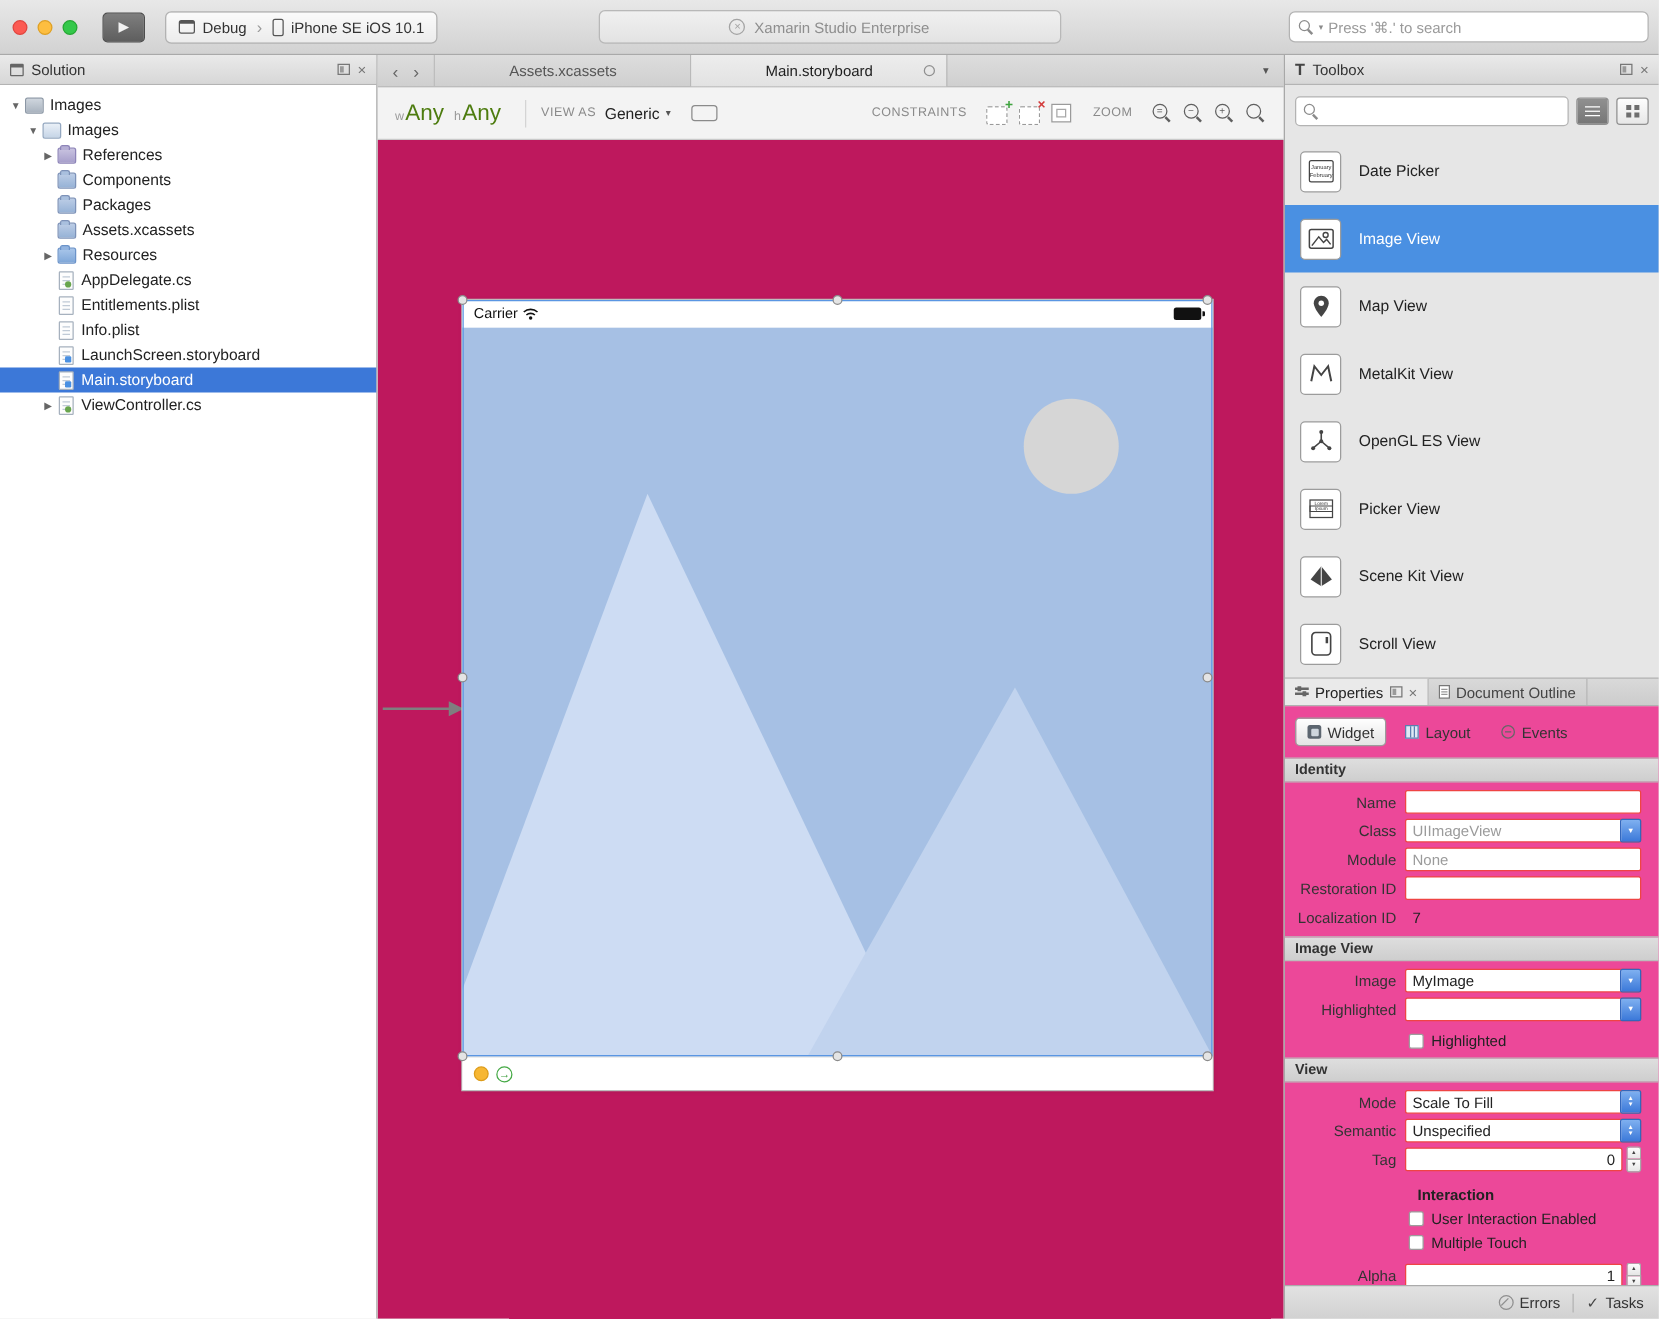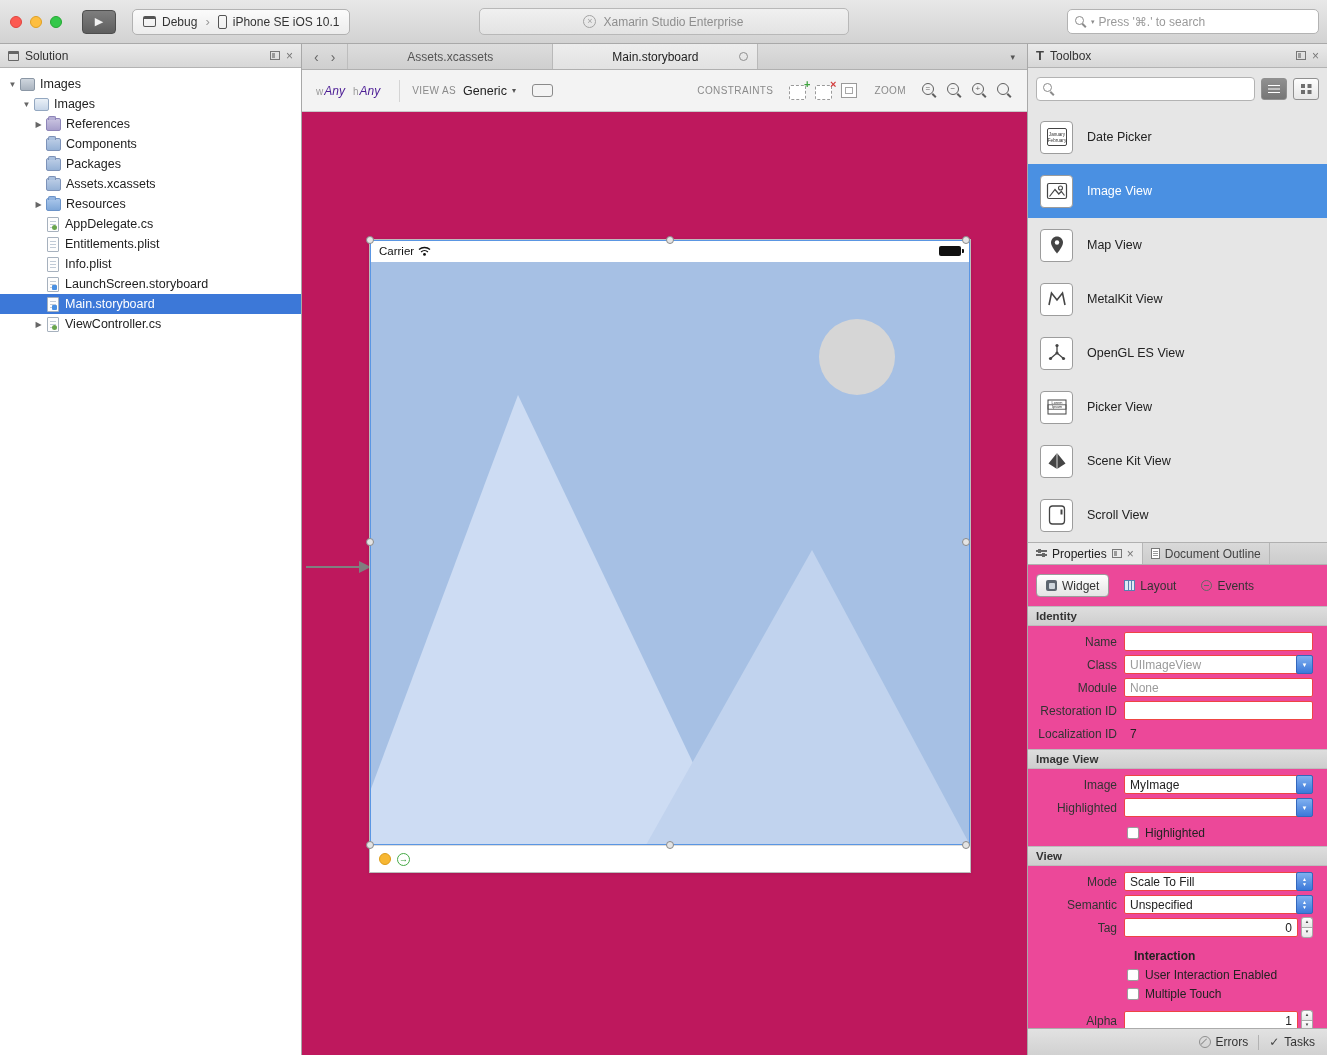--- a/index.html
+++ b/index.html
@@ -15,21 +15,21 @@
   .light.yellow { background:#fdbe40; border:1px solid #dfa023; }
   .light.green { background:#34c84a; border:1px solid #24a732; }
   .run-btn { width:34px; height:24px; border-radius:4px; background:linear-gradient(#7e7e7e,#5e5e5e); border:1px solid #4d4d4d; color:#f2f2f2; font-size:11px; display:flex; align-items:center; justify-content:center; margin-right:16px; }
   .segmented { height:26px; background:linear-gradient(#fbfbfb,#ececec); border:1px solid #b2b2b2; border-radius:5px; display:flex; align-items:center; padding:0 10px; gap:8px; font-size:12px; color:#333; }
   .seg-item { display:flex; align-items:center; gap:6px; }
   .seg-sep { color:#999; font-size:13px; }
   .win-icon { width:13px; height:11px; border:1px solid #555; border-top-width:3px; border-radius:2px; }
   .phone-icon { width:9px; height:14px; border:1px solid #555; border-radius:2px; }
   .title-status { position:absolute; left:50%; transform:translateX(-50%); top:8px; width:370px; height:27px; background:linear-gradient(#f0f0f0,#e3e3e3); border:1px solid #b8b8b8; border-radius:5px; display:flex; align-items:center; justify-content:center; gap:7px; color:#8e8e8e; font-size:12px; }
   .xam-icon { width:13px; height:13px; border-radius:50%; border:1px solid #a3a3a3; color:#a3a3a3; font-size:9px; line-height:11px; text-align:center; flex:none; }
-  .search-field { position:absolute; right:8px; top:9px; width:252px; height:25px; background:#fff; border:1px solid #b3b3b3; border-radius:5px; display:flex; align-items:center; padding:0 7px; gap:4px; }
+  .search-field { position:absolute; right:8px; top:9px; width:288px; height:25px; background:#fff; border:1px solid #b3b3b3; border-radius:5px; display:flex; align-items:center; padding:0 7px; gap:4px; }
   .search-field input { border:none; outline:none; flex:1; font-size:12px; color:#444; background:transparent; font-family:inherit; }
   .search-field input::placeholder { color:#9a9a9a; }
   .mag { position:relative; width:12px; height:12px; flex:none; }
   .mag::before { content:""; position:absolute; left:0; top:0; width:7px; height:7px; border:1.5px solid #8b8b8b; border-radius:50%; }
   .mag::after { content:""; position:absolute; left:7.5px; top:7.5px; width:4.5px; height:1.5px; background:#8b8b8b; transform:rotate(45deg); transform-origin:0 0; }
   .search-caret { font-size:7px; color:#8b8b8b; }
 
   
   .panel-header { height:24px; background:linear-gradient(#eaeaea,#d7d7d7); border-bottom:1px solid #b3b3b3; display:flex; align-items:center; padding:0 8px; font-size:12px; color:#333; gap:6px; }
   .ph-spacer { flex:1; }
@@ -67,21 +67,21 @@
   .tab-nav { display:flex; align-items:center; gap:12px; padding:0 12px; color:#666; font-size:14px; border-right:1px solid #bdbdbd; }
   .tab-nav span { line-height:1; }
   .tab { width:205px; display:flex; align-items:center; justify-content:center; font-size:12px; color:#555; border-right:1px solid #b9b9b9; position:relative; }
   .tab.active { background:linear-gradient(#ededed,#e2e2e2); color:#1d1d1d; }
   .close-circle { position:absolute; right:9px; top:8px; width:9px; height:9px; border:1px solid #8f8f8f; border-radius:50%; }
   .tab-dropdown { margin-left:auto; padding:0 12px; display:flex; align-items:center; color:#555; font-size:9px; }
 
   .dtoolbar { height:42px; background:#f3f3f3; border-bottom:1px solid #c9c9c9; display:flex; align-items:center; padding:0 14px; font-size:12px; color:#333; flex:none; }
   .sizeclass { display:flex; align-items:baseline; gap:1px; }
   .sc-small { font-size:10px; color:#9a9a9a; }
-  .sc-val { font-size:12px; color:#4c1d95; margin-right:7px;font-style:italic; }
+  .sc-val { font-size:18px; color:#4d7c0f; margin-right:7px; }
   .v-sep { width:1px; height:22px; background:#d4d4d4; margin:0 12px; }
   .cap-label { font-size:10px; color:#8a8a8a; letter-spacing:.4px; margin-right:7px; }
   .dd { display:flex; align-items:center; gap:5px; color:#222; font-size:12.5px; }
   .dd .caret { font-size:8px; color:#555; }
   .orient-icon { width:21px; height:13px; border:1px solid #8a8a8a; border-radius:3px; margin-left:16px; }
   .toolbar-right { margin-left:auto; display:flex; align-items:center; gap:9px; }
   .c-icon { position:relative; width:17px; height:15px; border:1px dashed #9a9a9a; border-radius:2px; background:#fff; margin-top:3px; }
   .c-icon .bdg { position:absolute; right:-5px; top:-8px; font-size:11px; font-weight:bold; }
   .bdg.green { color:#3fa33f; }
   .bdg.red { color:#d33c3c; }

